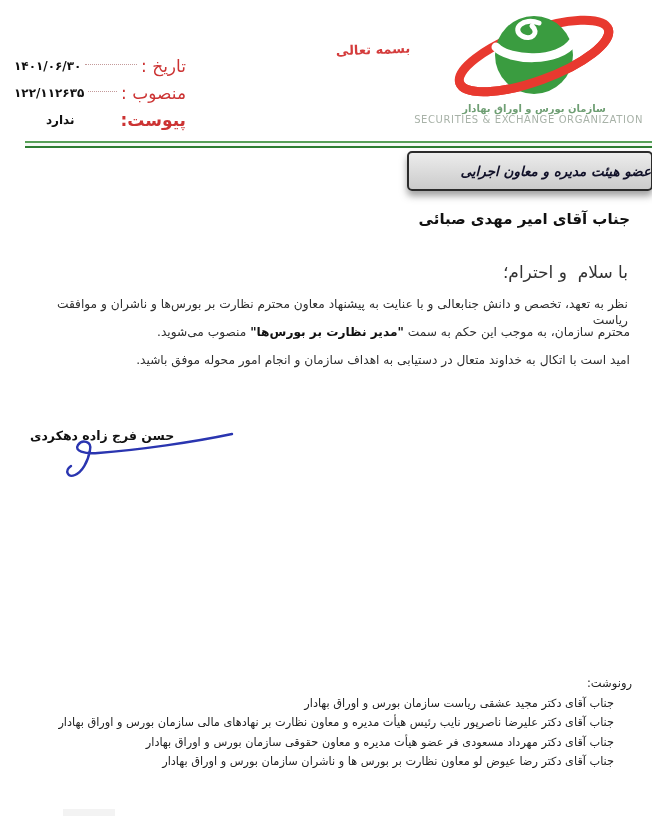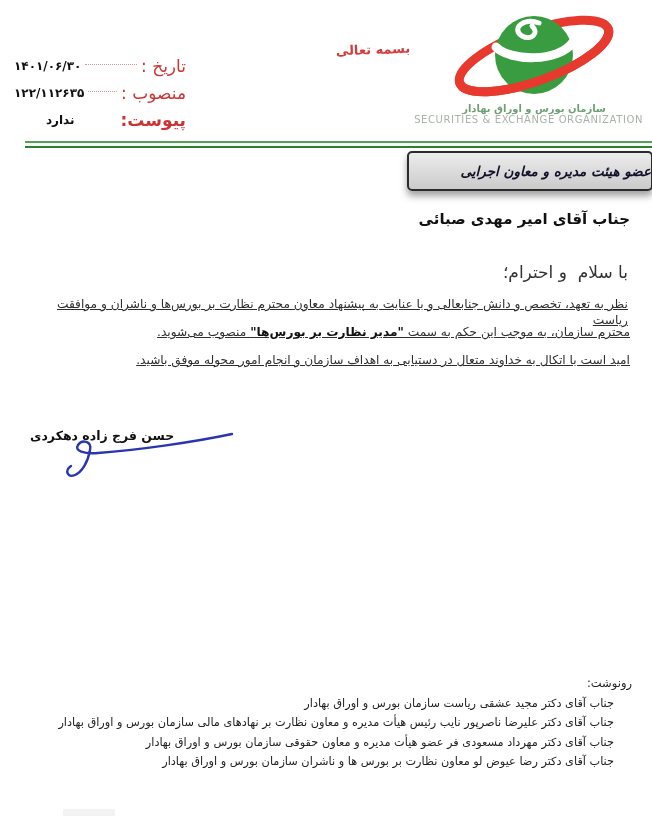--- a/index.html
+++ b/index.html
@@ -33,21 +33,21 @@
     position:absolute;left:407px;top:151px;width:242px;height:36px;
     display:flex;align-items:center;justify-content:flex-start;
     background:linear-gradient(#ececec,#cbcbcb);
     border:2px solid #2b2b2b;border-radius:5px;
     box-shadow:0 5px 7px rgba(70,70,70,.5);
     font-weight:bold;font-style:italic;font-size:13.5px;color:#101028;white-space:nowrap;
   }
   
   .addressee{position:absolute;right:22px;top:210px;font-size:15px;font-weight:bold;color:#111;white-space:nowrap;margin-left:16px;}
   .salutation{position:absolute;right:24px;top:262px;font-size:17px;color:#333;}
-  .bline{position:absolute;right:24px;left:26px;text-align:right;font-size:12.2px;color:#2e2e2e;line-height:16px;text-decoration:underline;}
+  .bline{position:absolute;right:24px;left:26px;text-align:right;font-size:12.2px;color:#2e2e2e;line-height:16px;}
   .bl1{top:296px;}
   .bl2{top:324px;right:22px;}
   .bl3{top:352px;right:22px;}
   .bold-inline{font-weight:bold;color:#111;}
   
   .signer{position:absolute;left:30px;top:428px;font-size:12.5px;font-weight:bold;color:#111;white-space:nowrap;}
   .signature-ink{position:absolute;left:34px;top:418px;pointer-events:none;}
   
   .cc-label{position:absolute;right:20px;top:676px;font-size:11.5px;color:#222;}
   .cc-list{position:absolute;right:38px;top:694px;left:20px;text-align:right;font-size:11.3px;color:#222;line-height:19.3px;}

